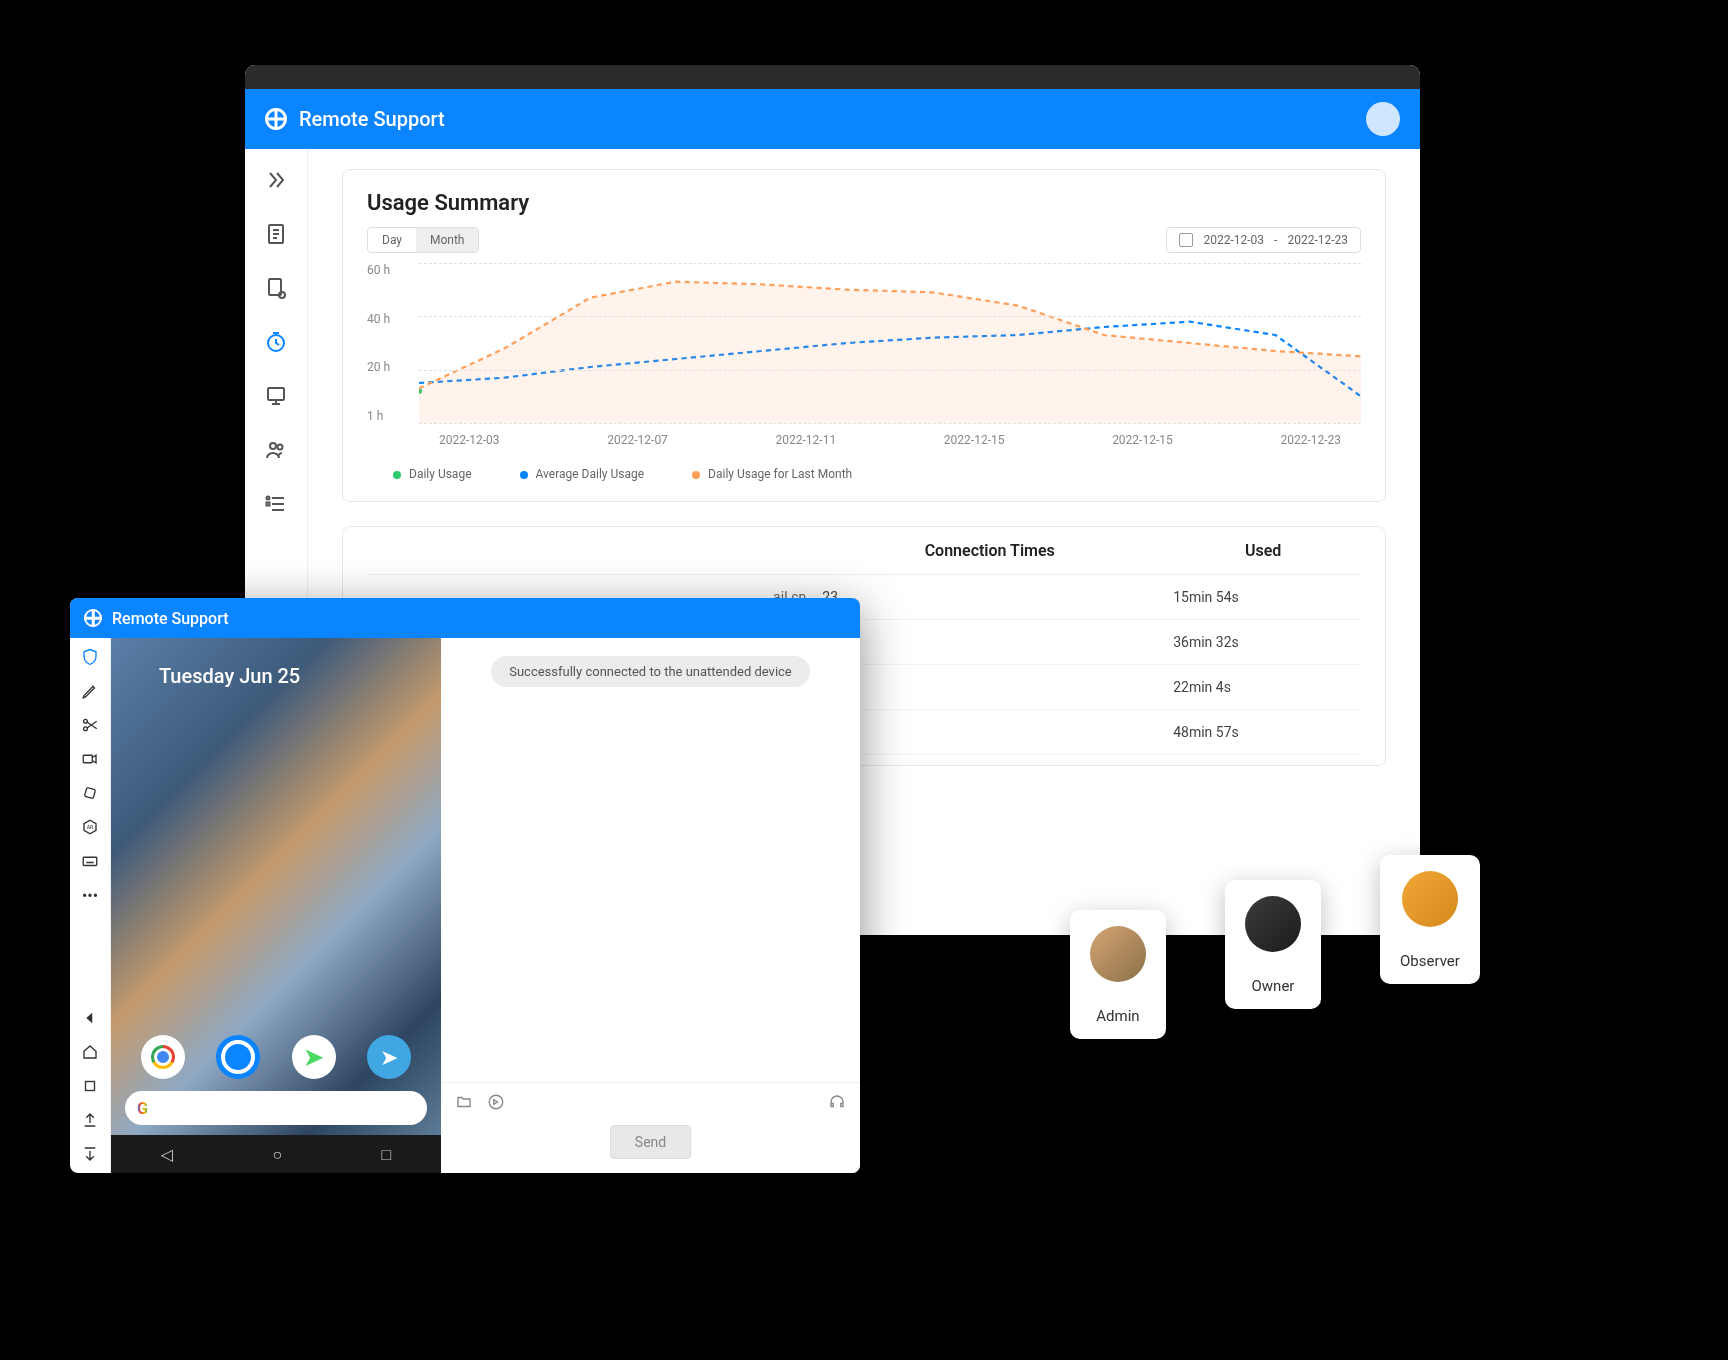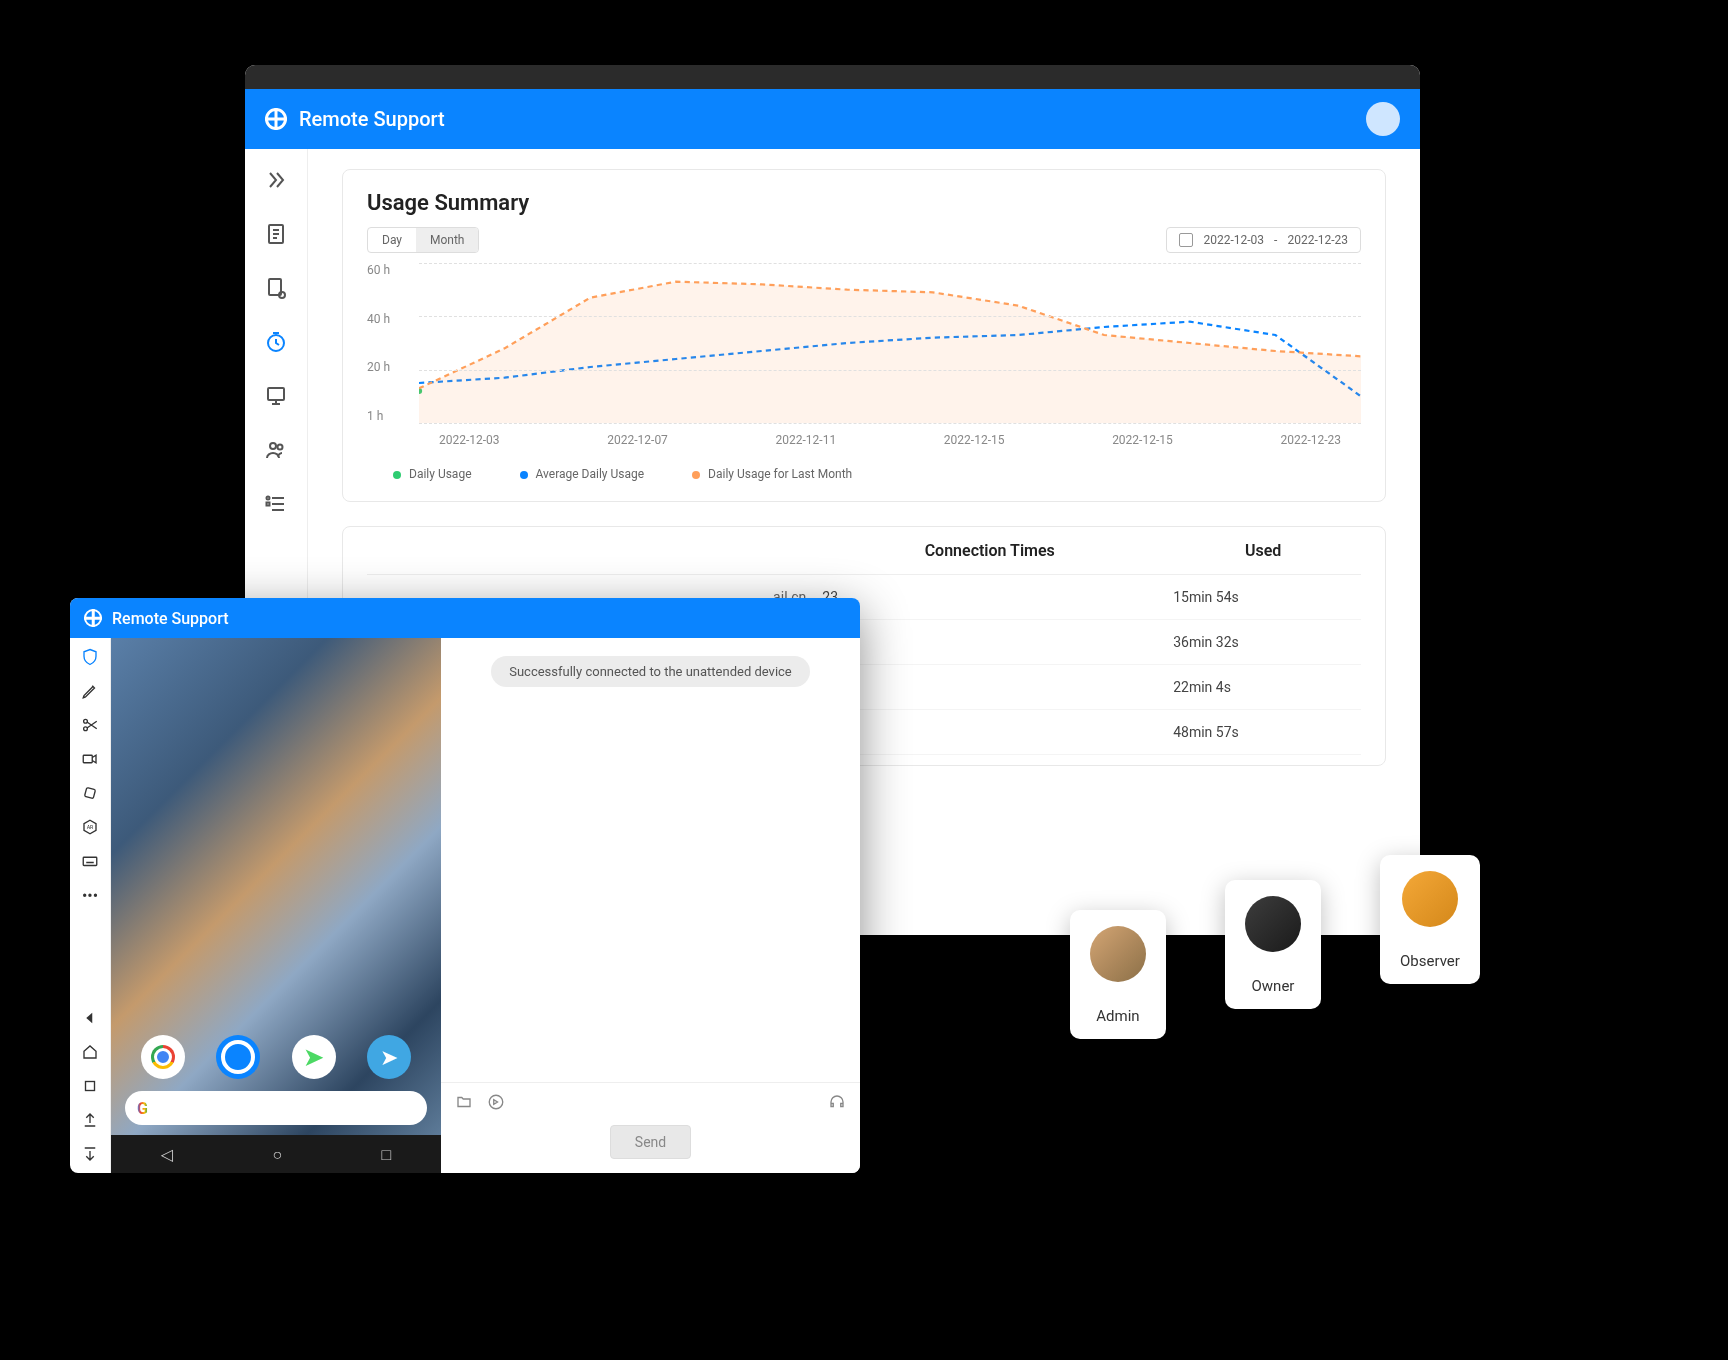--- a/index.html
+++ b/index.html
@@ -308,20 +308,21 @@
             </svg>
           </div>
         <div class="tool-ic">
             <svg viewBox="0 0 24 24">
               <path d="M12 20V8M7 15l5 5 5-5M5 4h14"></path>
             </svg>
           </div>
       </div>
 
       <div class="phone">
+        <div class="phone-date">Tuesday  Jun 25</div>
         <div class="phone-mid"></div>
         <div class="dock">
           <div class="dock-ic chrome"></div>
           <div class="dock-ic support-ic">
               <div class="ring"></div>
             </div>
           <div class="dock-ic green-ic">➤</div>
           <div class="dock-ic tele-ic">➤</div>
         </div>
         <div class="search-pill">

